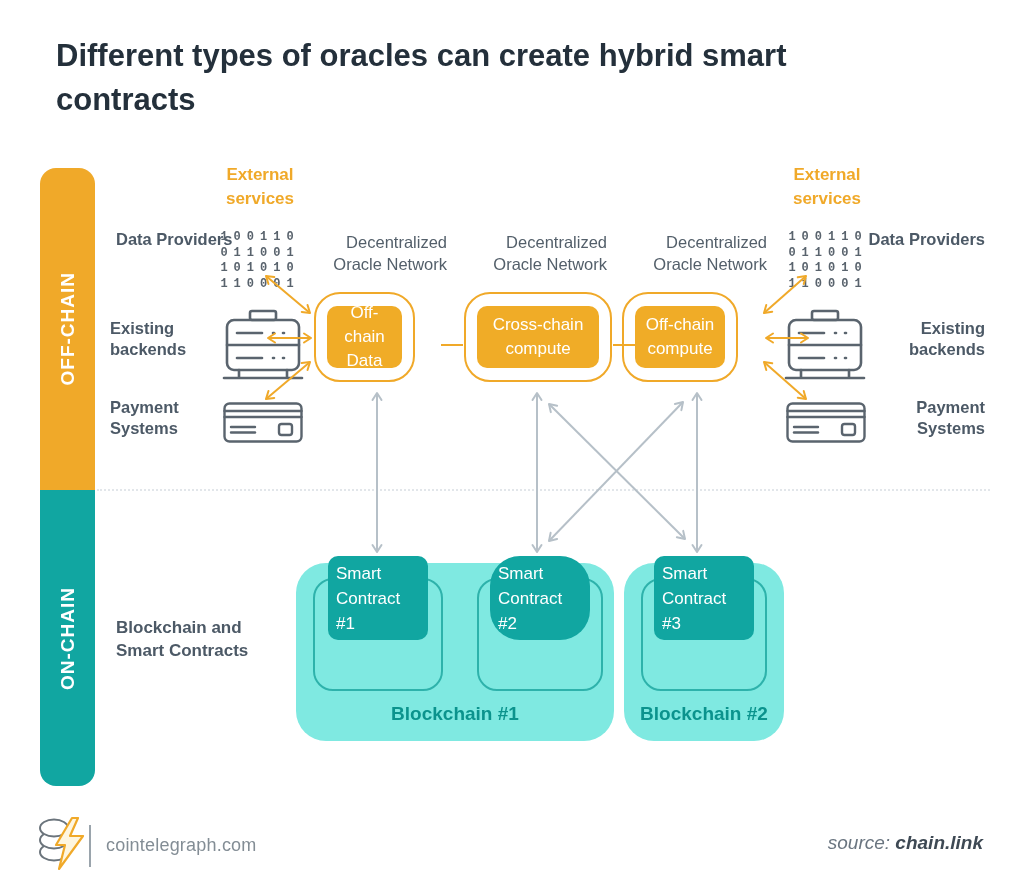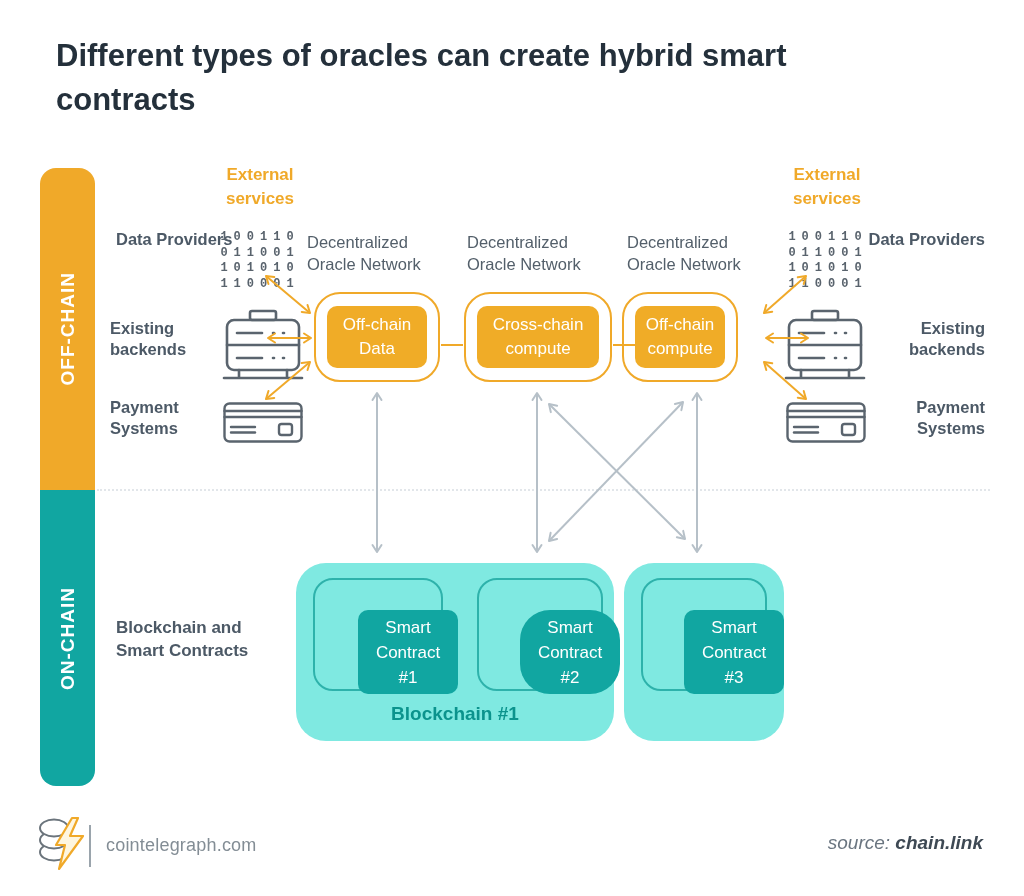--- a/index.html
+++ b/index.html
@@ -35,45 +35,45 @@
   #lbl-eb-r{left:865px;top:318px;}
   #lbl-ps-r{left:865px;top:397px;}
 
   
   .binary{width:88px;text-align:center;font-family:"Liberation Mono","DejaVu Sans Mono",monospace;
           font-size:12px;font-weight:bold;color:#59636D;letter-spacing:6px;line-height:15.5px;}
   #binary-l{left:216px;top:230px;}
   #binary-r{left:784px;top:230px;}
 
   
-  .doncap{width:140px;text-align:left;font-size:16.5px;color:#535F6A;line-height:22px;}
+  .doncap{width:140px;text-align:right;font-size:16.5px;color:#535F6A;line-height:22px;}
   #don-1{left:307px;top:231px;}
   #don-2{left:467px;top:231px;}
   #don-3{left:627px;top:231px;}
 
   
   .obox{top:292px;height:90px;background:#fff;border:2px solid #F0A929;border-radius:26px;box-sizing:border-box;
         display:flex;align-items:center;justify-content:center;}
-  #ob-1{left:314px;width:126px;}
+  #ob-1{left:314px;width:101px;}
   #ob-2{left:464px;width:148px;}
   #ob-3{left:622px;width:116px;}
   .ofill{background:#F0AC27;border-radius:10px;color:#fff;font-size:17px;line-height:24px;text-align:center;
          width:calc(100% - 22px);height:62px;display:flex;align-items:center;justify-content:center;padding:0 4px;box-sizing:border-box;}
 
   
   #onchain-label{left:116px;top:616px;width:170px;font-weight:bold;font-size:17px;color:#4C5966;line-height:23px;}
   .bchain{top:563px;height:178px;background:#7FE9E1;border-radius:30px;}
   #bc-1{left:296px;width:318px;}
   #bc-2{left:624px;width:160px;}
   .scout{top:578px;height:113px;border:2px solid #2EB2AB;border-radius:20px;box-sizing:border-box;}
   #so-1{left:313px;width:130px;}
   #so-2{left:477px;width:126px;}
   #so-3{left:641px;width:126px;}
-  .scfill{top:610px;height:84px;width:100px;background:#11A6A1;border-radius:10px;color:#fff;font-size:17px;
-          line-height:25px;text-align:center;display:flex;align-items:center;justify-content:center;padding:0 8px;box-sizing:border-box;margin-left:30px;}
+  .scfill{top:556px;height:84px;width:100px;background:#11A6A1;border-radius:10px;color:#fff;font-size:17px;
+          line-height:25px;text-align:left;display:flex;align-items:center;justify-content:center;padding:0 8px;box-sizing:border-box;}
   #sc-1{left:328px;}
   #sc-2{left:490px;border-radius:30px;}
   #sc-3{left:654px;}
   .bcname{top:701px;height:26px;display:flex;align-items:center;justify-content:center;
           font-weight:bold;font-size:19px;color:#0B938D;}
   #bcn-1{left:296px;width:318px;}
   #bcn-2{left:624px;width:160px;}
 
   
   #footer-divider{left:89px;top:825px;width:2px;height:42px;background:#9AA4AC;}
@@ -197,20 +197,21 @@
 
   <div class="abs scout" id="so-1"></div>
   <div class="abs scout" id="so-2"></div>
   <div class="abs scout" id="so-3"></div>
 
   <div class="abs scfill" id="sc-1">Smart Contract #1</div>
   <div class="abs scfill" id="sc-2">Smart Contract #2</div>
   <div class="abs scfill" id="sc-3">Smart Contract #3</div>
 
   <div class="abs bcname" id="bcn-1">Blockchain #1</div>
+  <div class="abs bcname" id="bcn-2">Blockchain #2</div>
 
   <svg class="abs" id="arrow-layer" width="1024" height="896" viewBox="0 0 1024 896">
     <defs>
       <marker id="ah-y" markerUnits="userSpaceOnUse" markerWidth="14" markerHeight="14" viewBox="0 0 14 14" refX="10" refY="7" orient="auto-start-reverse">
         <path d="M3 2.5 L10 7 L3 11.5" fill="none" stroke="#F0A929" stroke-width="2" stroke-linecap="round" stroke-linejoin="round"></path>
       </marker>
       <marker id="ah-g" markerUnits="userSpaceOnUse" markerWidth="14" markerHeight="14" viewBox="0 0 14 14" refX="10" refY="7" orient="auto-start-reverse">
         <path d="M3 2.5 L10 7 L3 11.5" fill="none" stroke="#B6C0C8" stroke-width="2" stroke-linecap="round" stroke-linejoin="round"></path>
       </marker>
     </defs>

